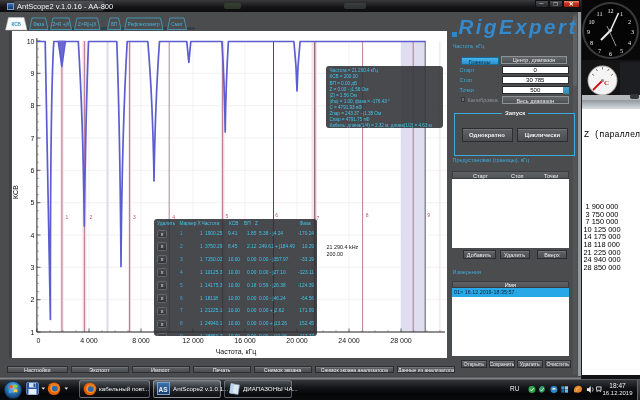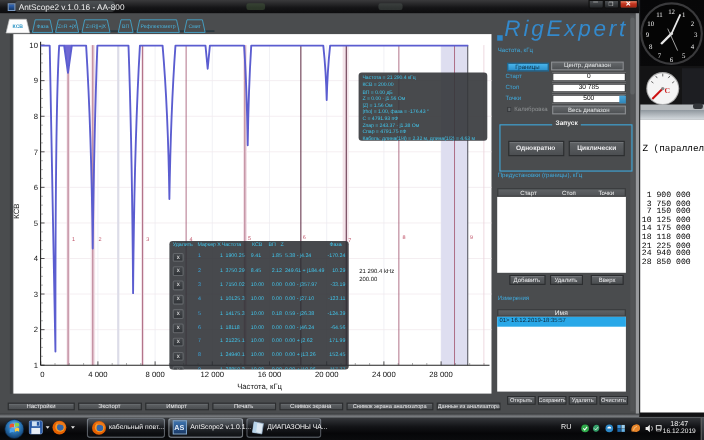--- a/index.html
+++ b/index.html
@@ -64,21 +64,21 @@
   <text x="604" y="84.5" fill="#cc2222" font-size="7" font-weight="bold" font-family="Liberation Serif,serif">C</text>
   <line x1="602.5" y1="80.5" x2="593" y2="90" stroke="#cc1111" stroke-width="1.8"></line>
   <circle cx="602.5" cy="80.5" r="1.5" fill="#888"></circle>
 </svg>
 
 <div class="abs" style="left:582px; top:94.5px; width:58px; height:5.5px; background:#b6babd;"></div>
 <div class="abs" style="left:630px; top:94px; width:9px; height:5px; background:#33363a; border-radius:2px;"></div>
 <div class="abs" style="left:580px; top:100px; width:60px; height:9px; background:linear-gradient(#8f979e,#d8dde1);"></div>
 <div class="abs" style="left:580px; top:109px; width:60px; height:266px; background:#ffffff;"></div>
 <div class="abs" style="left:584px; top:130px; width:60px; font-family:'Liberation Mono',monospace; font-size:8.5px; color:#000; white-space:pre;">Z (параллел</div>
-<div class="abs" style="left:583.5px; top:175px; font-family:Liberation Mono, monospace; font-size:7.4px; line-height:7.6px; color:#000; white-space:pre;"> 1 900 000
+<div class="abs" style="left:583.5px; top:203px; font-family:Liberation Sans, sans-serif; font-size:7.4px; line-height:7.6px; color:#000; white-space:pre;"> 1 900 000
  3 750 000
  7 150 000
 10 125 000
 14 175 000
 18 118 000
 21 225 000
 24 940 000
 28 850 000</div>
 
 <div class="abs" style="left:0; top:0; width:581px; height:378px; background:#4a4c4e; box-shadow:0 0 0 1px #1d1d1f;"></div>
@@ -115,21 +115,21 @@
     <text x="177" y="11.6" fill="#49b4de" text-anchor="middle">Смит</text>
     <path d="M5.5 16 L8.5 3.5 L24 3.5 L27 16 Z" fill="#fdfdfd" stroke="#bcbcbc" stroke-width="0.6"></path>
     <text x="16.2" y="11.6" fill="#2993c4" font-weight="bold" text-anchor="middle">КСВ</text>
   </g>
 </svg>
 
 <div class="abs" style="left:572.5px; top:14px; width:4px; height:360px; background:#525456;"></div>
 <div class="abs" style="left:572.5px; top:16px; width:4px; height:70px; background:#606365; border-radius:2px;"></div>
 
 <div class="abs" style="left:452px; top:31.5px; width:5px; height:5px; background:#2e86c8;"></div>
-<div class="abs" style="left:458.5px; top:15px; width:125px; height:26px; font-size:20.5px; font-weight:normal; font-style:italic; color:#3389cc; letter-spacing:2.5px;">RigExpert</div>
+<div class="abs" style="left:458.5px; top:15px; width:125px; height:26px; font-size:20.5px; font-weight:bold; font-style:italic; color:#3389cc; letter-spacing:2.5px;">RigExpert</div>
 
 <svg class="abs" style="left:12px; top:31px;" width="435" height="327" viewBox="12 31 435 327">
   <rect x="12" y="31" width="435" height="327" fill="#ffffff"></rect>
 
   <g stroke="#ededf2" stroke-width="0.7">
     <line x1="89" y1="41" x2="89" y2="332"></line>
         <line x1="141" y1="41" x2="141" y2="332"></line>
     <line x1="193" y1="41" x2="193" y2="332"></line>
         <line x1="245" y1="41" x2="245" y2="332"></line>
     <line x1="297" y1="41" x2="297" y2="332"></line>

